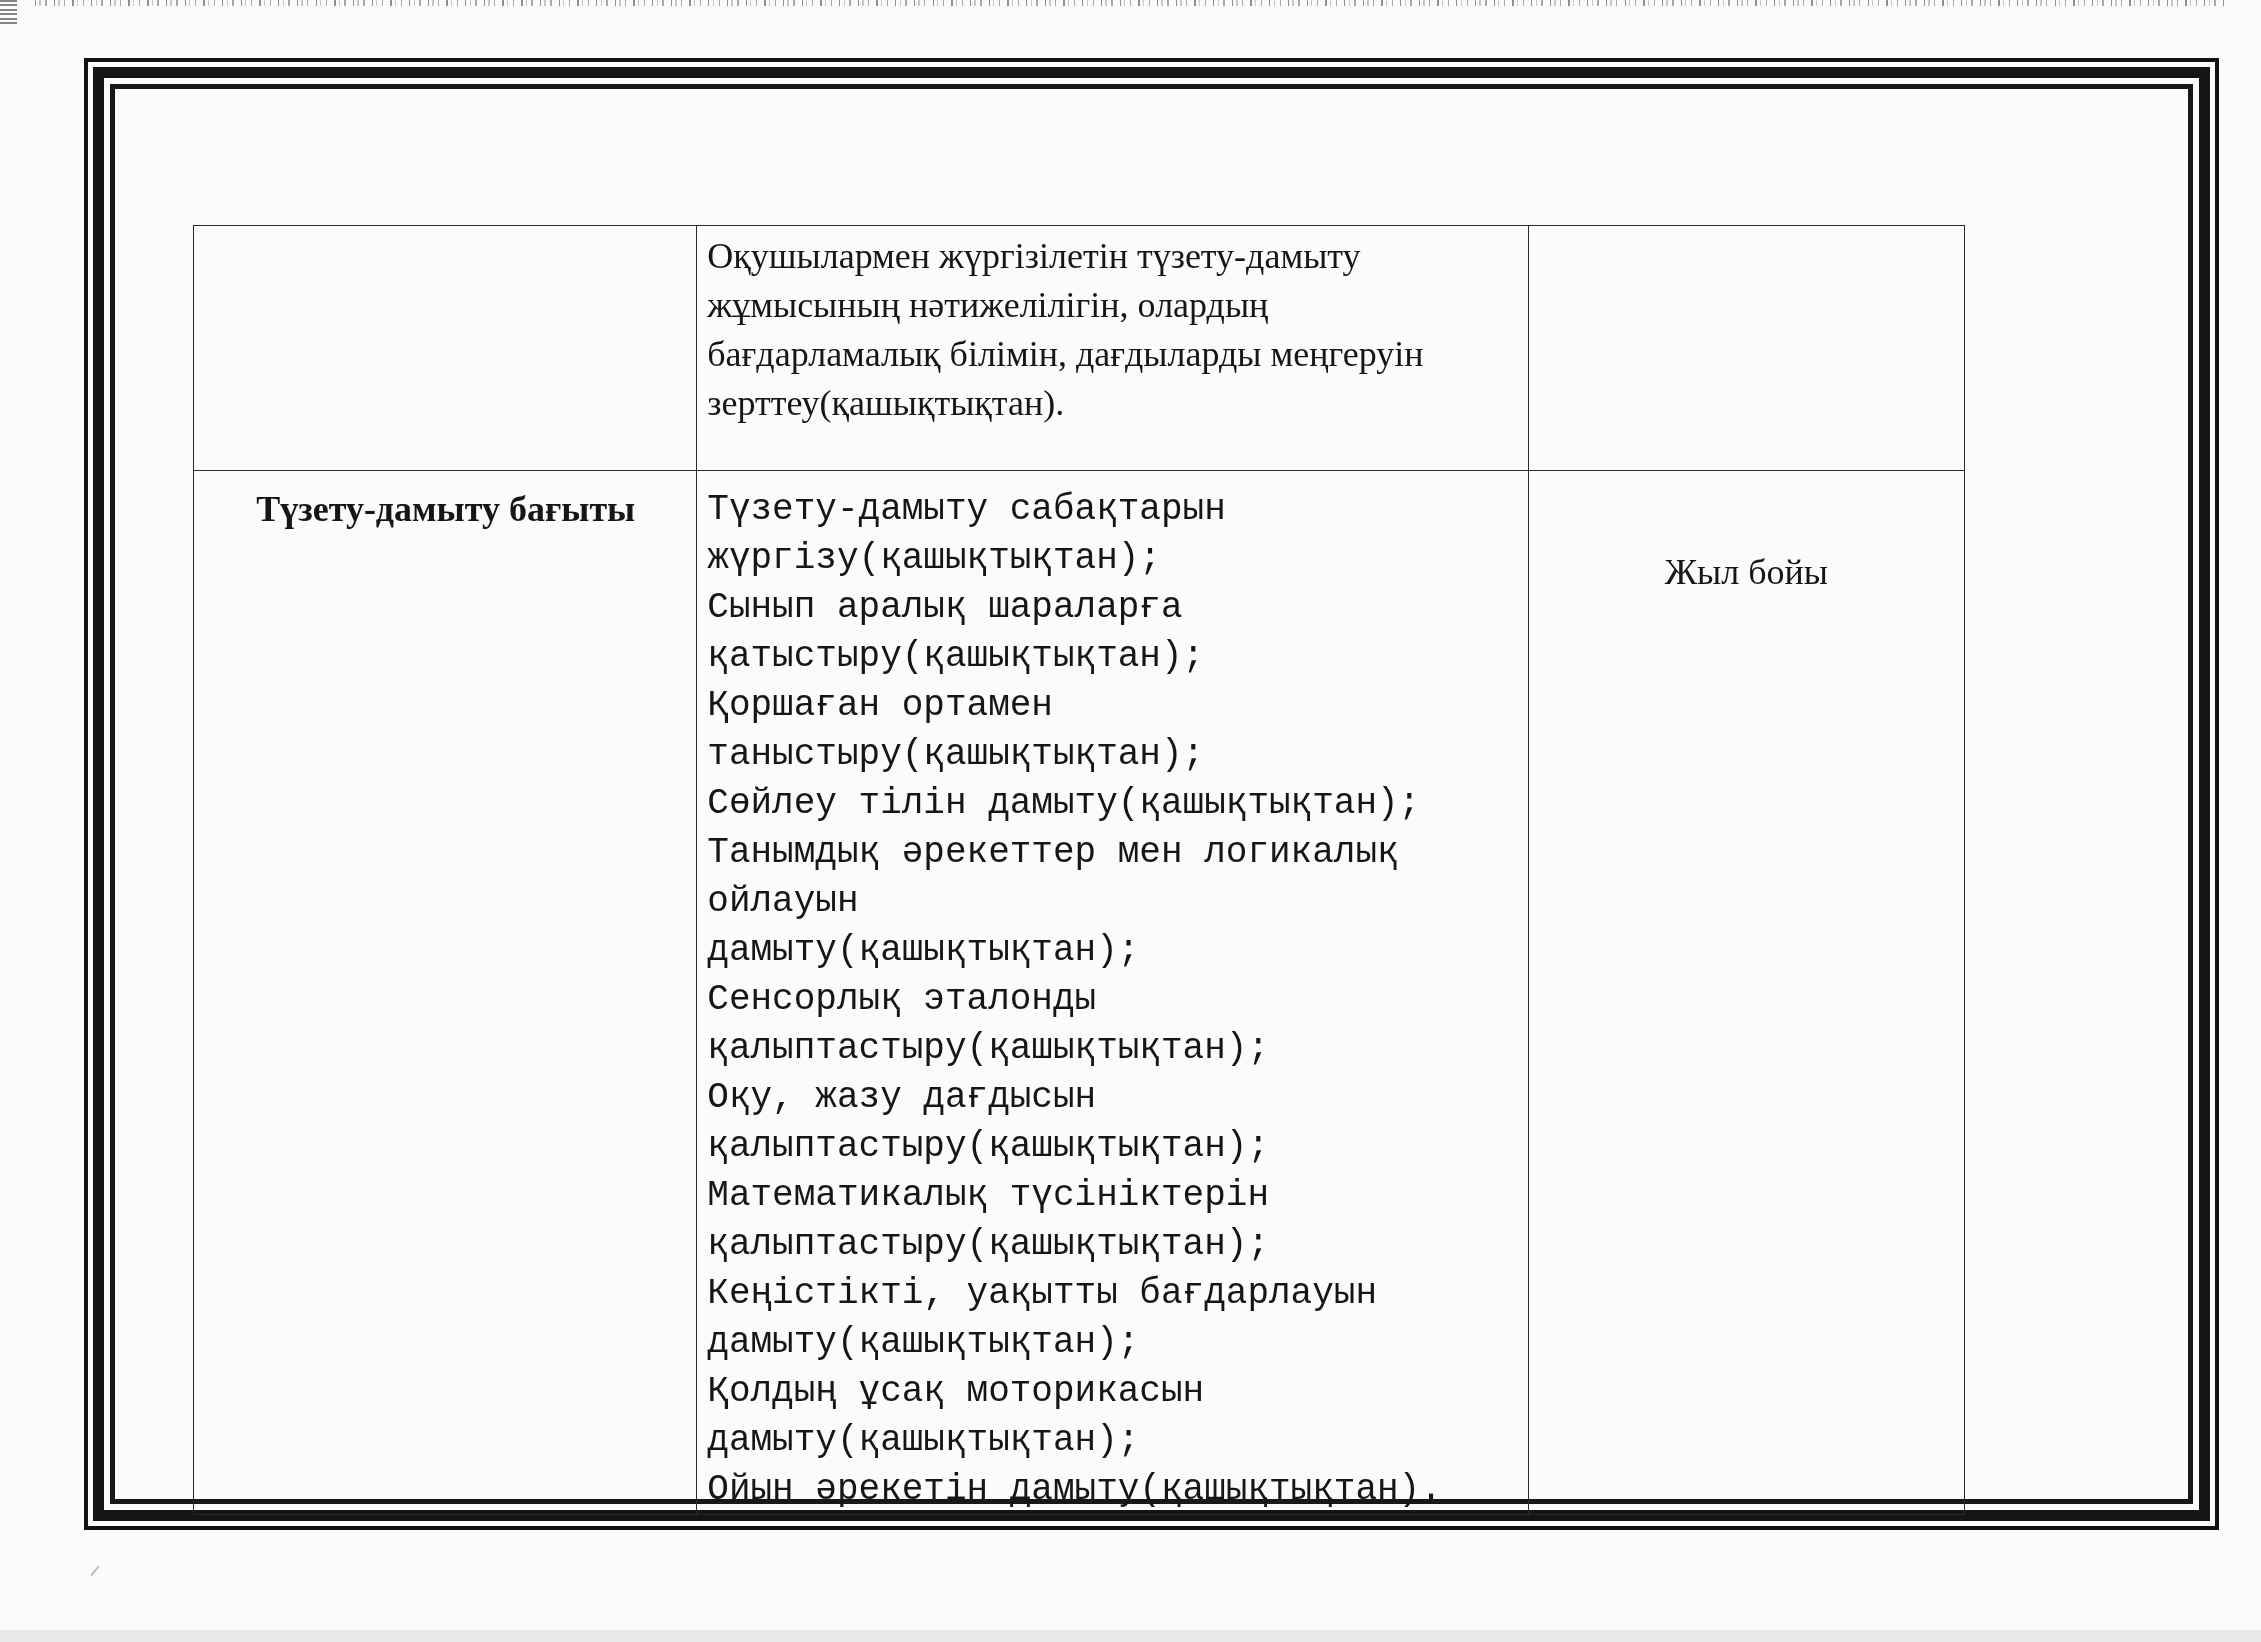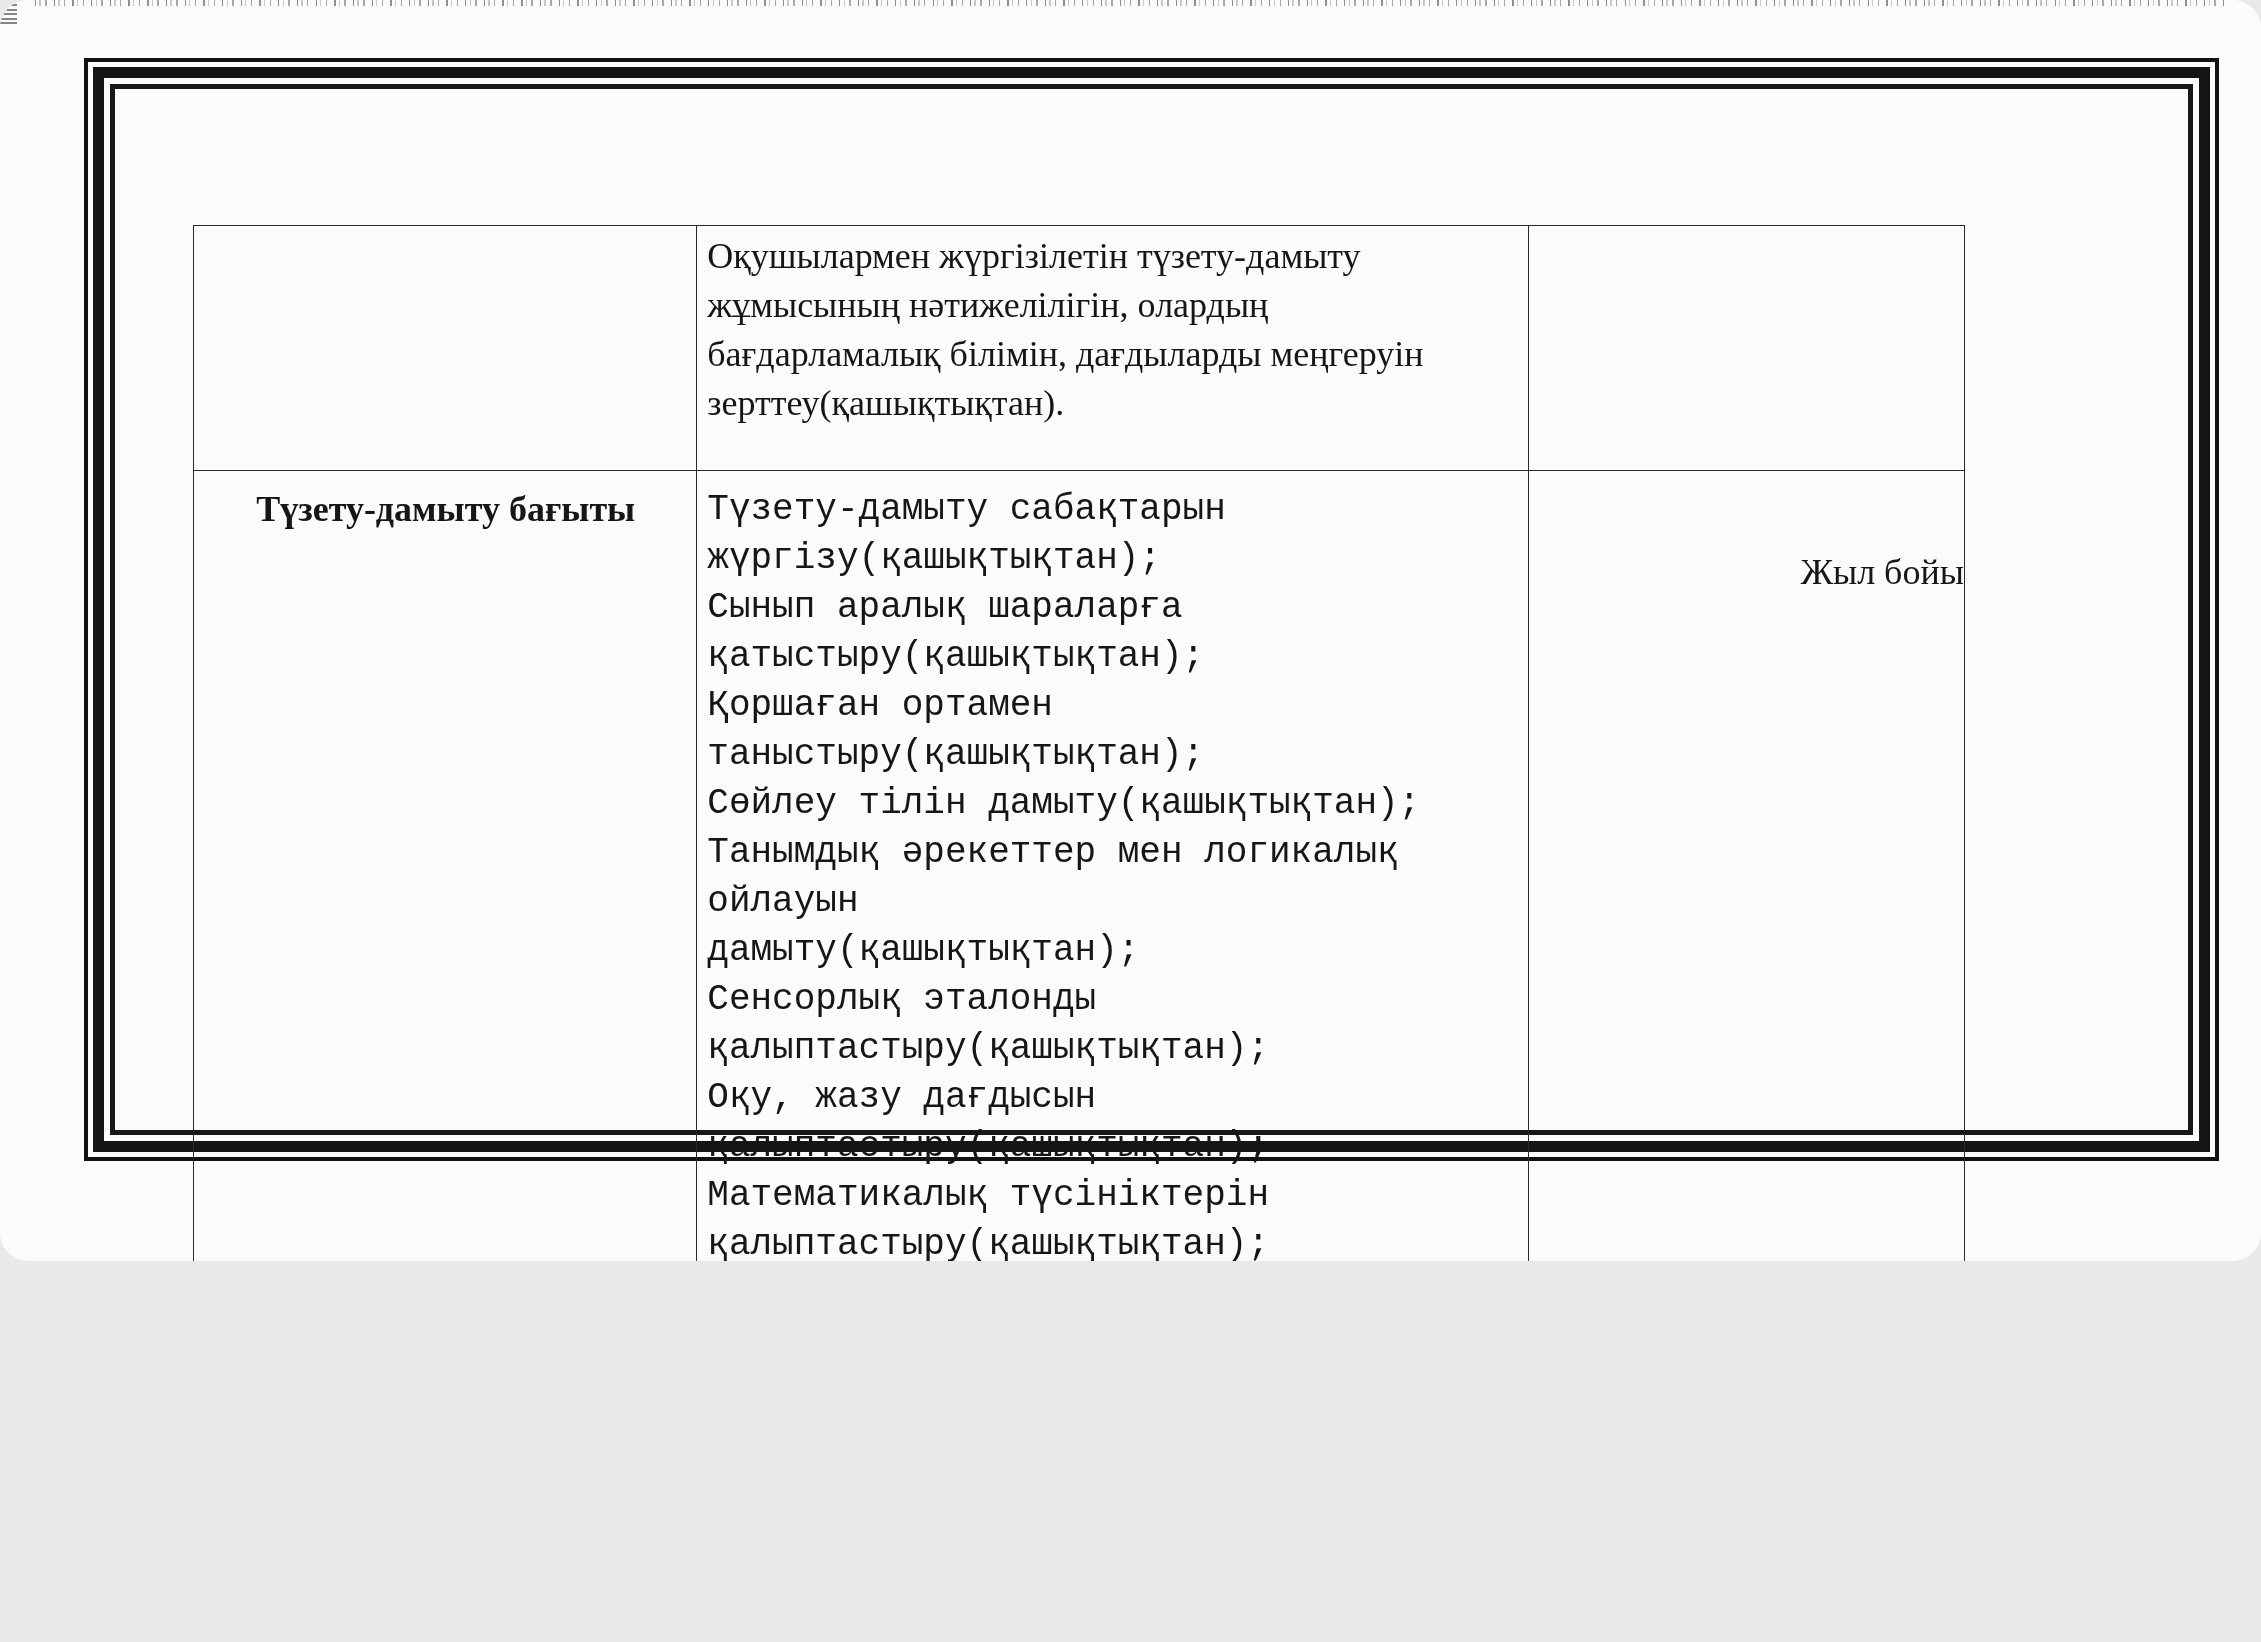--- a/index.html
+++ b/index.html
@@ -1,23 +1,22 @@
 <!DOCTYPE html>
 <html style="font-size:10.3px"><head>
 <meta charset="utf-8">
 <style>
   html,body{margin:0;padding:0;background:#e9e9e7;}
   .page{
     position:relative;
-    width:2261px;height:1261px;
+    width:2261px;height:1630px;
     background:#fbfbf9;
     overflow:hidden;
     font-family:"Liberation Serif","DejaVu Serif",serif;
     color:#161616;
-    border-radius:28px;
   }
   
   .edge-noise{
     position:absolute;left:35px;top:0;width:2190px;height:5.8px;
     background:repeating-linear-gradient(90deg,
       rgba(45,45,45,.65) 0 1.3px, transparent 1.3px 4.5px,
       rgba(70,70,70,.35) 4.5px 5.8px, transparent 5.8px 10.3px,
       rgba(45,45,45,.5) 10.3px 11.6px, transparent 11.6px 18.7px);
     opacity:.8;
   }
@@ -45,21 +44,21 @@
     overflow:hidden;
   }
   .col-direction{width:502px;text-align:center;}
   .col-activities{width:809px;}
   .col-period{width:435px;}
   tr.row-top{height:245px;}
   tr.row-main{height:953px;}
   .row-top .cell-activities{padding:6.4px 11.6px 0 10.3px;}
   .row-main .cell-direction{padding:14px 11.6px 0 13px;font-weight:bold;}
   .row-main .cell-activities{padding:14px 11.6px 0 10.3px;font-family:Liberation Mono, monospace;}
-  .row-main .cell-period{padding-top:77px;text-align:right;}
+  .row-main .cell-period{padding-top:77px;text-align:center;}
   
   .speck{
     position:absolute;left:94px;top:1565px;width:1.9px;height:11.6px;
     background:#a6a6a4;transform:rotate(40deg);opacity:.75;border-radius:1.3px;
   }
 </style>
 </head>
 <body>
 
 <div class="page">

